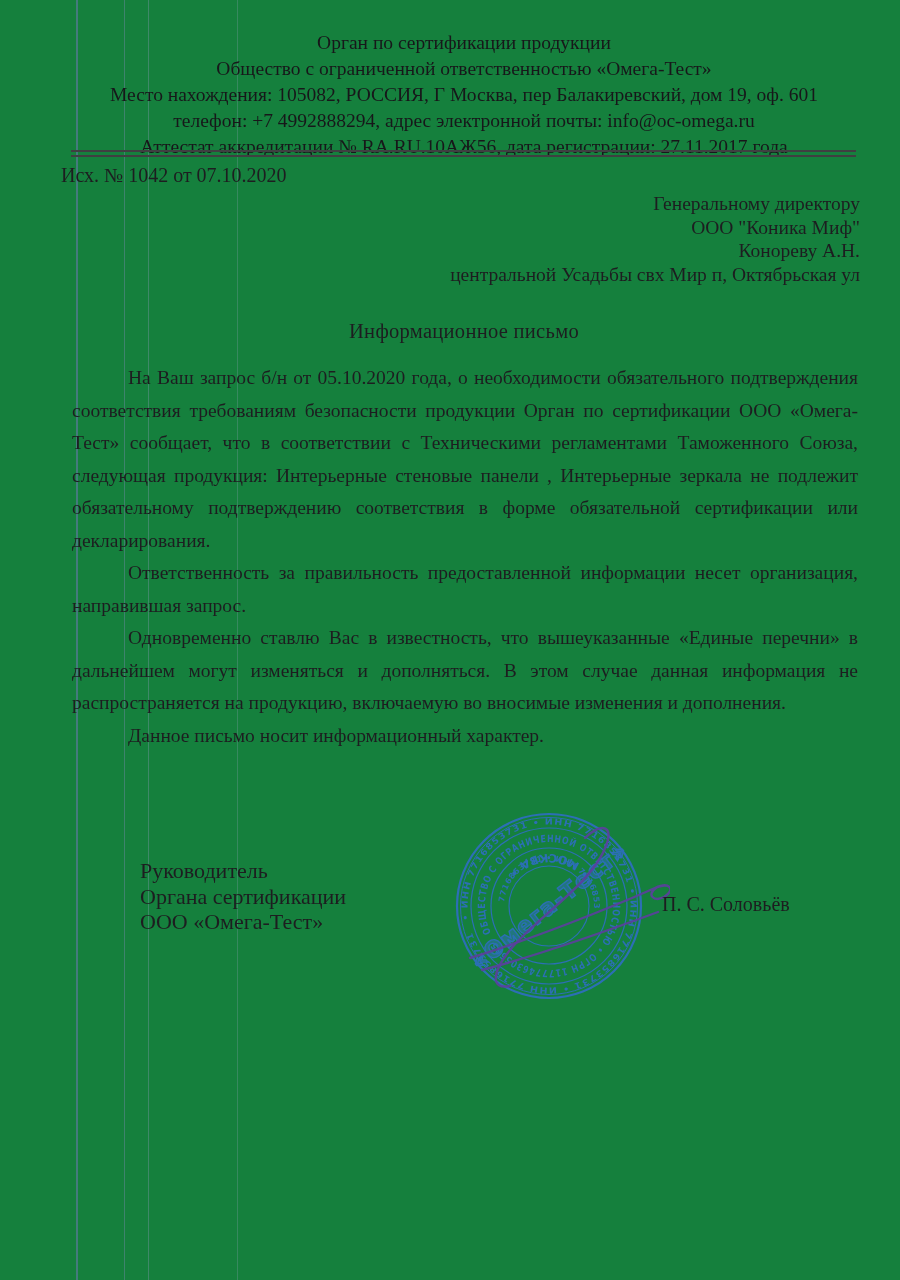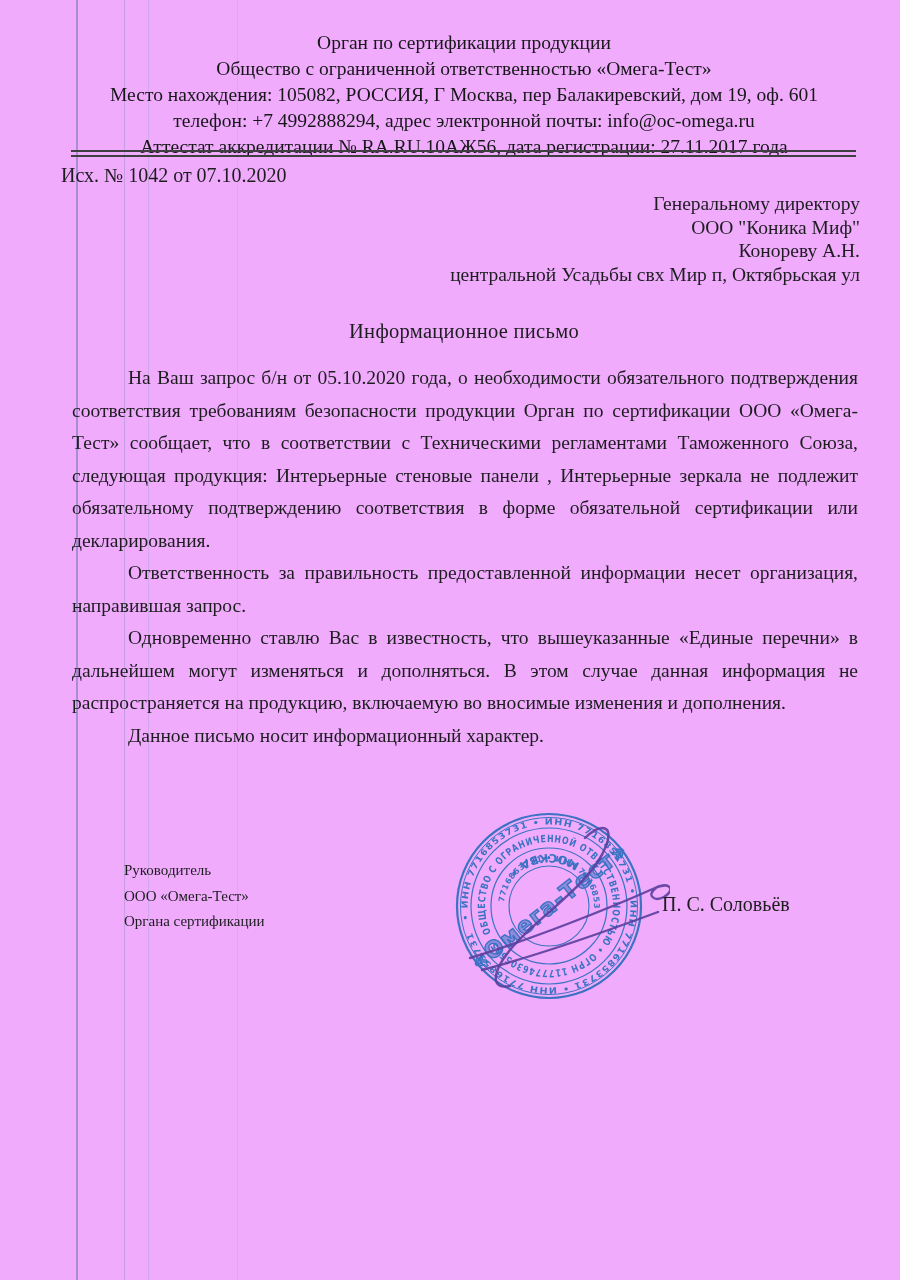--- a/index.html
+++ b/index.html
@@ -1,17 +1,17 @@
 <!DOCTYPE html>
 <html style="--stamp-ink: #2e6ebf; --sig-ink: #5c3e9d;"><head>
 <meta charset="utf-8">
 <style>
   html,body{margin:0;padding:0;background:#ffffff;overflow:hidden;}
   .page{
-    position:relative;width:900px;height:1280px;background:#f0abfc;
+    position:relative;width:900px;height:1280px;background:#15803d;
     font-family:"Liberation Serif","DejaVu Serif",serif;color:#1d1d20;
   }
   
   .vline{position:absolute;top:0;bottom:0;width:1px;pointer-events:none;}
   .vline.l1{left:76px;width:2px;background:rgba(108,118,178,.55);}
   .vline.l2{left:124px;background:rgba(128,138,188,.38);}
   .vline.l3{left:148px;background:rgba(148,154,196,.32);}
   .vline.l4{left:237px;background:rgba(158,164,200,.25);}
 
   .header{
@@ -29,21 +29,21 @@
   }
   .title{
     position:absolute;top:320px;left:70px;right:42px;text-align:center;
     font-weight:normal;font-size:20.5px;letter-spacing:.3px;
   }
   .body-text{
     position:absolute;top:362px;left:72px;right:42px;
     font-size:19.5px;line-height:32.5px;text-align:justify;
   }
   .body-text p{margin:0;text-indent:56px;}
-  .signoff-left{position:absolute;top:858px;left:124px;font-size:15px;line-height:25.5px;}
+  .signoff-left{position:absolute;top:858px;left:140px;font-size:22px;line-height:25.5px;}
   .signer-name{position:absolute;top:893px;left:662px;font-size:20px;text-align:right;}
 
   .stamp{position:absolute;left:453px;top:810px;width:192px;height:192px;opacity:.93;}
   .stamp-circle{stroke:var(--stamp-ink);fill:none;}
   .stamp-text{fill:var(--stamp-ink);font-family:"DejaVu Sans","Liberation Sans",sans-serif;font-weight:bold;}
   .stamp-center{
     fill:var(--stamp-ink);fill-opacity:.55;stroke:var(--stamp-ink);stroke-width:1.4px;
     font-family:"DejaVu Sans","Liberation Sans",sans-serif;font-weight:bold;
   }
   .signature{position:absolute;left:440px;top:800px;width:230px;height:190px;}
@@ -82,22 +82,22 @@
 
   <div class="body-text">
     <p>На Ваш запрос б/н от 05.10.2020 года, о необходимости обязательного подтверждения соответствия требованиям безопасности продукции Орган по сертификации ООО «Омега-Тест» сообщает, что в соответствии с Техническими регламентами Таможенного Союза, следующая продукция: Интерьерные стеновые панели , Интерьерные зеркала не подлежит обязательному подтверждению соответствия в форме обязательной сертификации или декларирования.</p>
     <p>Ответственность за правильность предоставленной информации несет организация, направившая запрос.</p>
     <p>Одновременно ставлю Вас в известность, что вышеуказанные «Единые перечни» в дальнейшем могут изменяться и дополняться. В этом случае данная информация не распространяется на продукцию, включаемую во вносимые изменения и дополнения.</p>
     <p>Данное письмо носит информационный характер.</p>
   </div>
 
   <div class="signoff-left">
     <div>Руководитель</div>
+    <div>Органа сертификации</div>
     <div>ООО «Омега-Тест»</div>
-    <div>Органа сертификации</div>
   </div>
 
   <svg class="stamp" viewBox="0 0 192 192">
     <defs>
       <path id="ringOuter" d="M 96,14.5 A 81.5,81.5 0 1 1 95.9,14.5"></path>
       <path id="ringMid" d="M 96,32 A 64,64 0 1 1 95.9,32"></path>
       <path id="ringInnerTop" d="M 51,96 A 45,45 0 0 1 141,96"></path>
       <path id="ringInnerBottom" d="M 148,96 A 52,52 0 0 0 44,96"></path>
     </defs>
     <circle class="stamp-circle" cx="96" cy="96" r="92" stroke-width="2.2"></circle>

